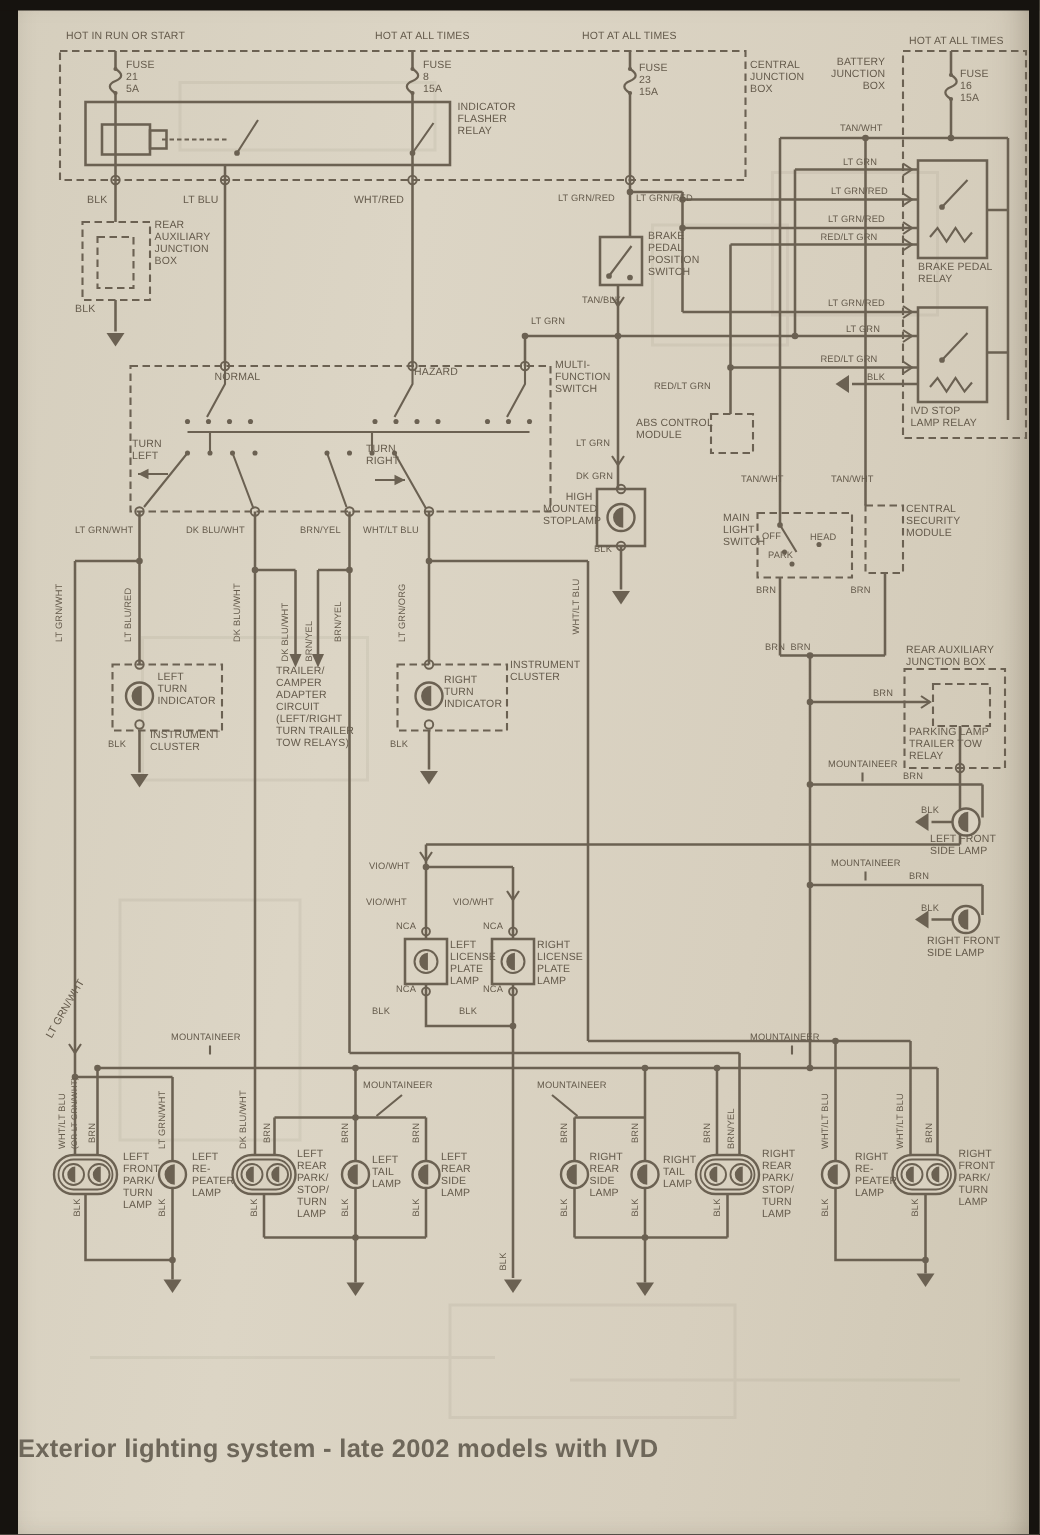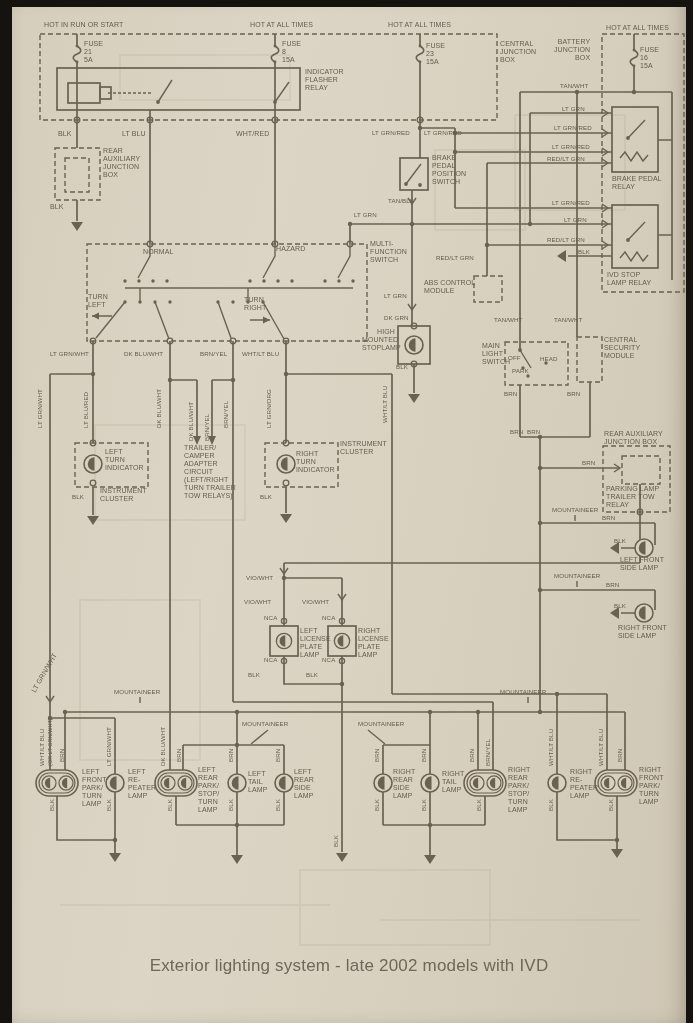--- a/index.html
+++ b/index.html
@@ -11,22 +11,22 @@
   .border{position:absolute;background:#16130f;}
   .b-left{left:0;top:0;width:12px;height:1023px;}
   .b-top{left:0;top:0;width:693px;height:7px;}
   .b-right{left:686px;top:0;width:7px;height:1023px;}
   svg{position:absolute;left:0;top:0;}
   .L,.L6,.R,.R6,.D{position:absolute;color:#655b4c;font-size:7px;line-height:1.15;
       white-space:pre-line;letter-spacing:.1px;}
   .L6,.R6{font-size:6.2px;}
   .R,.R6{transform:rotate(-90deg);transform-origin:0 0;white-space:nowrap;}
   .D{transform:rotate(-60deg);transform-origin:0 0;white-space:nowrap;}
-  .cap{position:absolute;left:12px;right:7px;top:956px;text-align:center;
-       font-weight:normal;font-size:17px;color:#6e675a;letter-spacing:.2px;}
+  .cap{position:absolute;left:12px;right:7px;top:956px;text-align:left;
+       font-weight:bold;font-size:17px;color:#6e675a;letter-spacing:.2px;}
   .ink{stroke:#6b6152;fill:none;}
 </style>
 </head>
 <body>
 
 <div id="stage">
   <div class="paper"></div>
 
   <svg width="693" height="1023" viewBox="0 0 693 1023">
     <defs>

